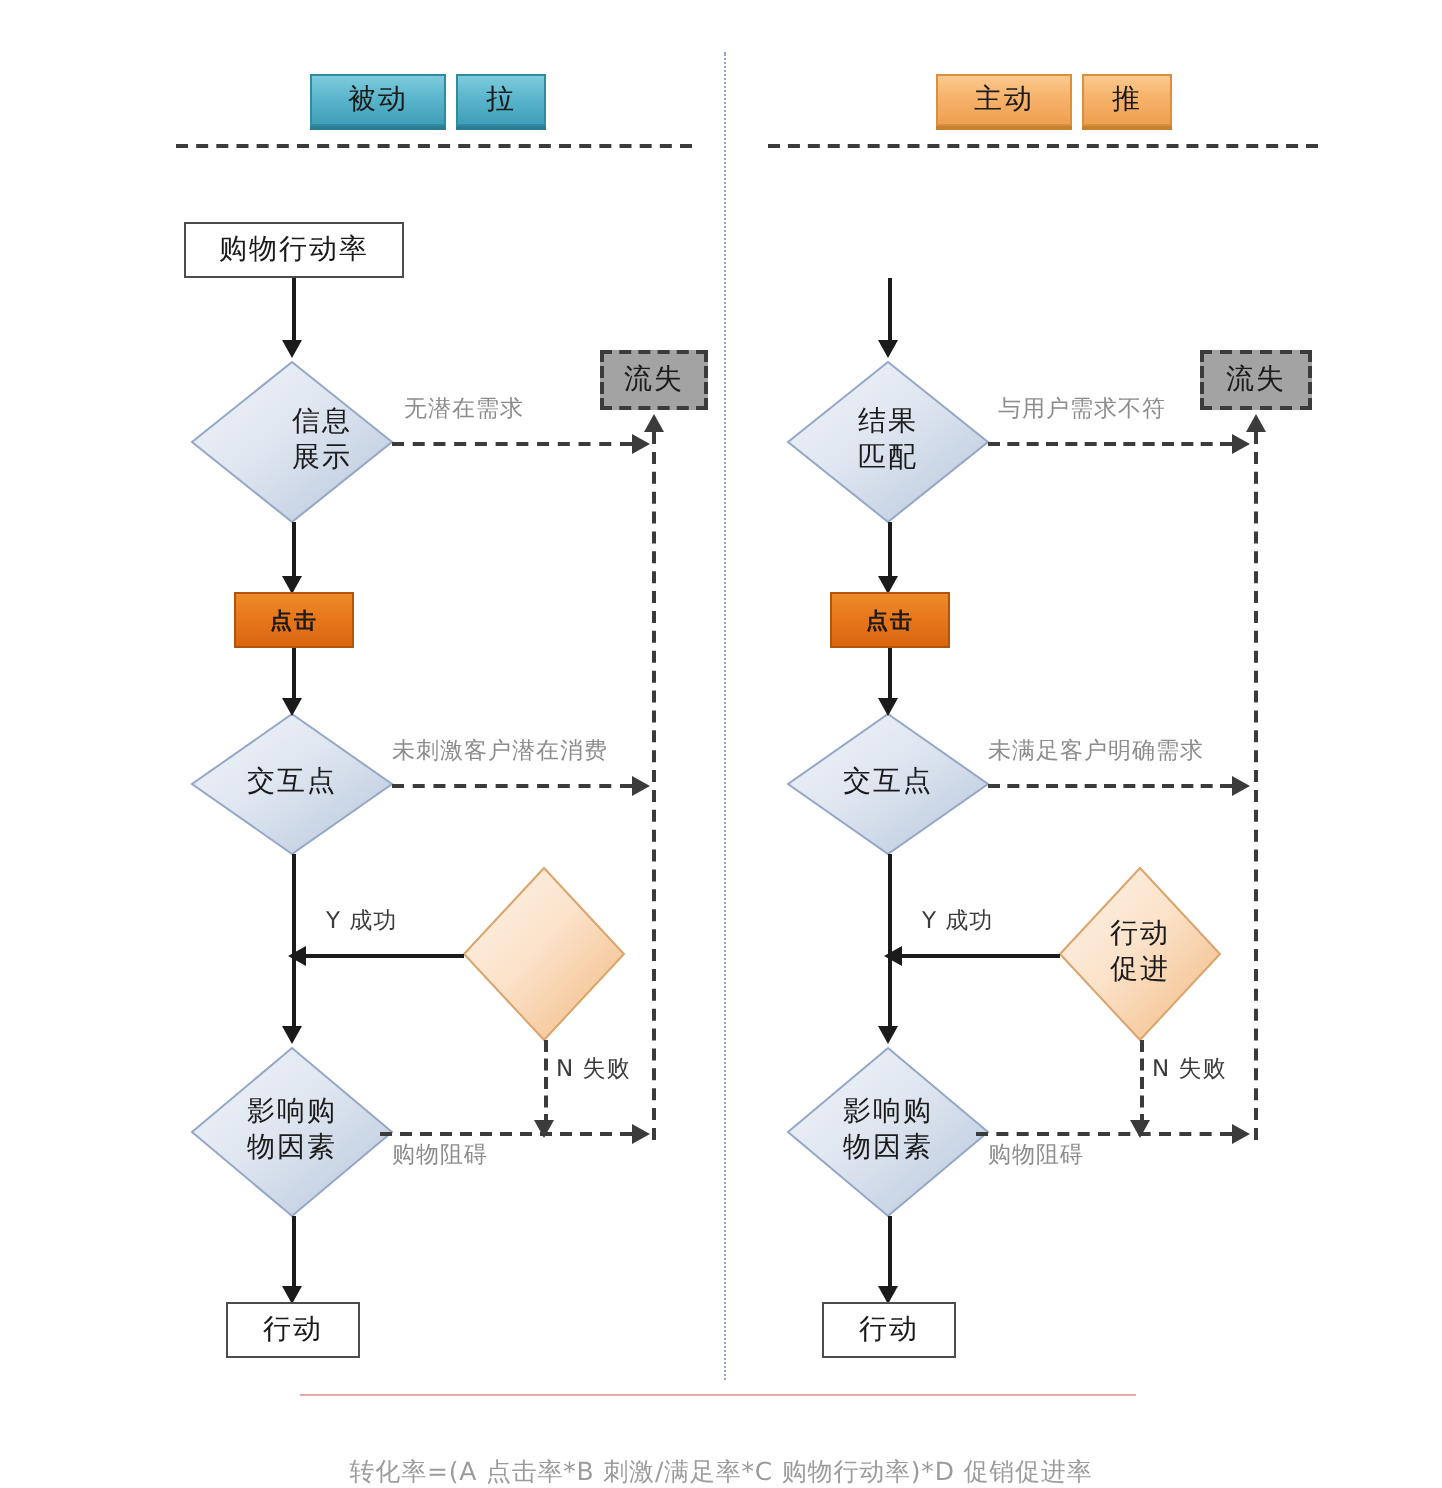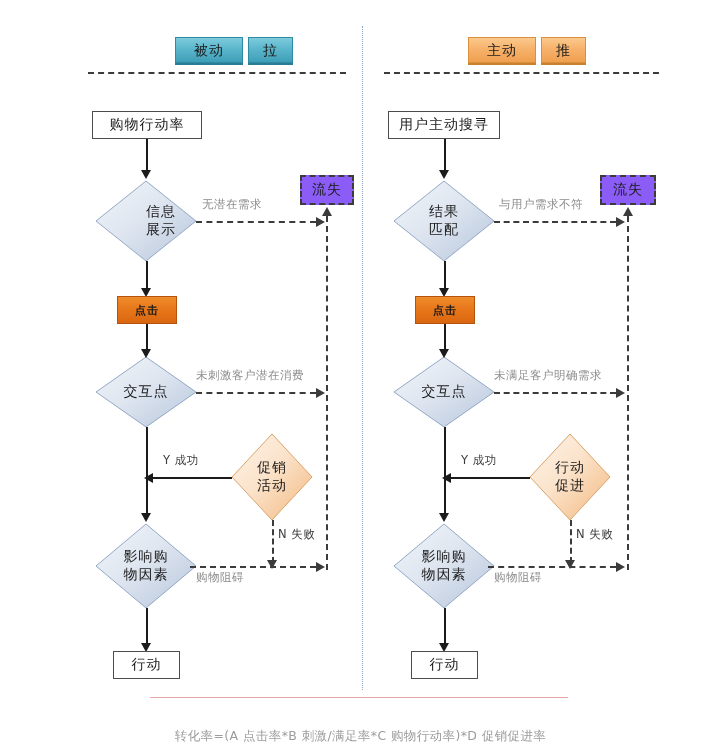--- a/index.html
+++ b/index.html
@@ -27,21 +27,20 @@
     text-align: center;
     font-size: 14px;
     color: #1b1b1b;
     box-sizing: border-box;
     letter-spacing: 1px;
   }
   .tab-blue {
     background: linear-gradient(to bottom, #7ecbdc 0%, #5bb6cc 45%, #3f9fb8 100%);
     border: 1px solid #2f8ba3;
     box-shadow: 0 2px 0 0 #2a7d93;
-    margin-left: 20px;
   }
   .tab-orange {
     background: linear-gradient(to bottom, #fbc98e 0%, #f6b26b 45%, #f0a050 100%);
     border: 1px solid #d98f3c;
     box-shadow: 0 2px 0 0 #c8812f;
   }
 
   
   .hrule {
     position: absolute;
@@ -67,21 +66,21 @@
     justify-content: center;
     font-size: 14px;
     color: #1b1b1b;
     letter-spacing: 1px;
   }
 
   
   .dash-node {
     position: absolute;
     box-sizing: border-box;
-    background: #8b5cf6;
+    background: #a3a3a3;
     border: 2px dashed #3b3b3b;
     display: flex;
     align-items: center;
     justify-content: center;
     font-size: 14px;
     color: #1b1b1b;
     letter-spacing: 1px;
   }
 
   
@@ -276,26 +275,20 @@
     </div>
   </div>
 
   <div class="dash-h" style="left:196px;top:392px;width:120px;"></div>
   <div class="arrow arrow-r" style="left:316px;top:388px;"></div>
   <div class="edge-label" style="left:196px;top:368px;">未刺激客户潜在消费</div>
 
   <div class="solid-v" style="left:146px;top:427px;height:89px;"></div>
   <div class="arrow arrow-down" style="left:141px;top:513px;"></div>
 
-  <div class="diamond" style="left:232px;top:434px;width:80px;height:86px;">
-    <div class="label">
-      <span>促销</span>
-      <span>活动</span>
-    </div>
-  </div>
 
   <div class="solid-h" style="left:150px;top:477px;width:82px;"></div>
   <div class="arrow arrow-left" style="left:144px;top:473px;"></div>
   <div class="edge-label-dark" style="left:163px;top:453px;">Y 成功</div>
 
   <div class="dash-v" style="left:272px;top:520px;height:43px;"></div>
   <div class="arrow arrow-d" style="left:267px;top:560px;"></div>
   <div class="edge-label-dark" style="left:278px;top:527px;">N 失败</div>
 
   <div class="diamond" style="left:96px;top:524px;width:100px;height:84px;">
@@ -307,21 +300,20 @@
 
   <div class="dash-h" style="left:190px;top:566px;width:126px;"></div>
   <div class="arrow arrow-r" style="left:316px;top:562px;"></div>
   <div class="edge-label" style="left:196px;top:570px;">购物阻碍</div>
 
   <div class="solid-v" style="left:146px;top:608px;height:38px;"></div>
   <div class="arrow arrow-down" style="left:141px;top:643px;"></div>
 
   <div class="rect-node" style="left:113px;top:651px;width:67px;height:28px;">行动</div>
 
-  <div class="rect-node" style="left:388px;top:111px;width:112px;height:28px;">用户主动搜寻</div>
 
   <div class="solid-v" style="left:444px;top:139px;height:33px;"></div>
   <div class="arrow arrow-down" style="left:439px;top:170px;"></div>
 
   <div class="diamond" style="left:394px;top:181px;width:100px;height:80px;">
     <div class="label">
       <span>结果</span>
       <span>匹配</span>
     </div>
   </div>

